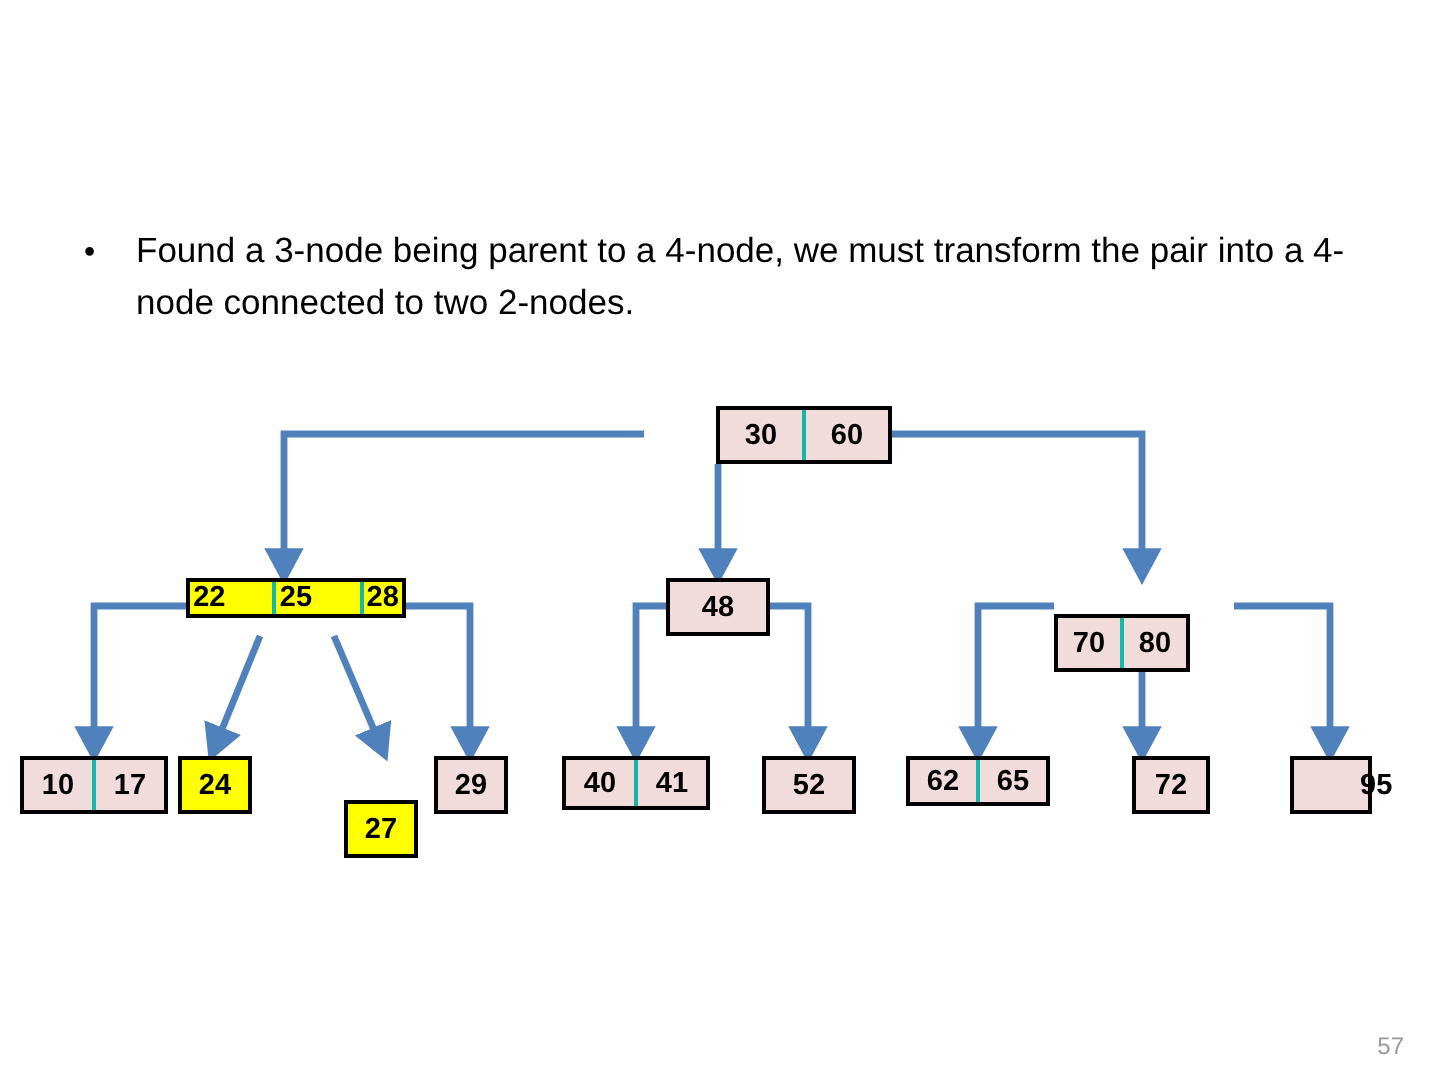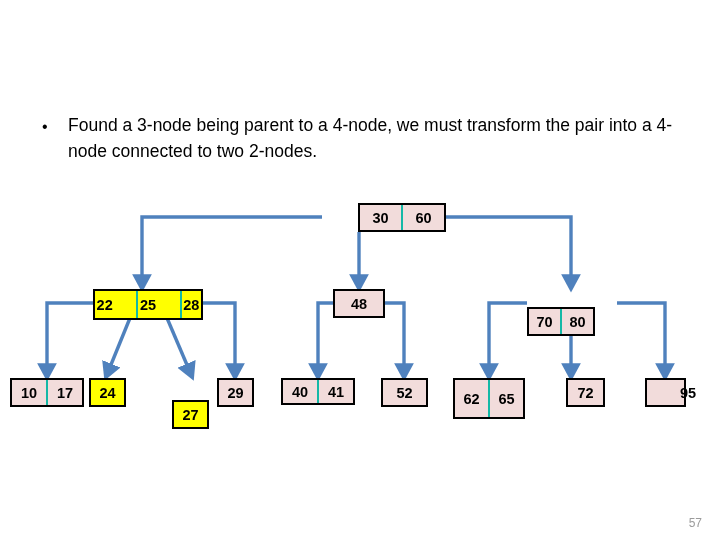--- a/index.html
+++ b/index.html
@@ -132,21 +132,21 @@
 
         <path d="M617,303 L665,303 L665,372"></path>
       </g>
     </svg>
 
     <div id="node-layer">
         <div class="node" style="left: 322px; top: 203px; width: 88px; height: 29px; margin-left: 36px;">
           <div class="cell">30</div>
           <div class="cell">60</div>
         </div>
-        <div class="node yellow" style="left: 93px; top: 289px; width: 110px; height: 31px; gap: 22px;">
+        <div class="node yellow" style="left: 93px; top: 289px; width: 110px; height: 20px; gap: 22px;">
           <div class="cell">22</div>
           <div class="cell">25</div>
           <div class="cell">28</div>
         </div>
         <div class="node" style="left: 333px; top: 289px; width: 52px; height: 29px;">
           <div class="cell">48</div>
         </div>
         <div class="node" style="left: 527px; top: 307px; width: 68px; height: 29px;">
           <div class="cell">70</div>
           <div class="cell">80</div>
@@ -164,21 +164,21 @@
         <div class="node" style="left: 217px; top: 378px; width: 37px; height: 29px;">
           <div class="cell">29</div>
         </div>
         <div class="node" style="left: 281px; top: 378px; width: 74px; height: 27px;">
           <div class="cell">40</div>
           <div class="cell">41</div>
         </div>
         <div class="node" style="left: 381px; top: 378px; width: 47px; height: 29px;">
           <div class="cell">52</div>
         </div>
-        <div class="node" style="left: 453px; top: 378px; width: 72px; height: 41px;">
+        <div class="node" style="left: 453px; top: 378px; width: 72px; height: 25px;">
           <div class="cell">62</div>
           <div class="cell">65</div>
         </div>
         <div class="node" style="left: 551px; top: 378px; width: 39px; height: 29px; margin-left: 15px;">
           <div class="cell">72</div>
         </div>
         <div class="node" style="left: 645px; top: 378px; width: 41px; height: 29px; padding-left: 33px;">
           <div class="cell">95</div>
         </div>
       </div>

